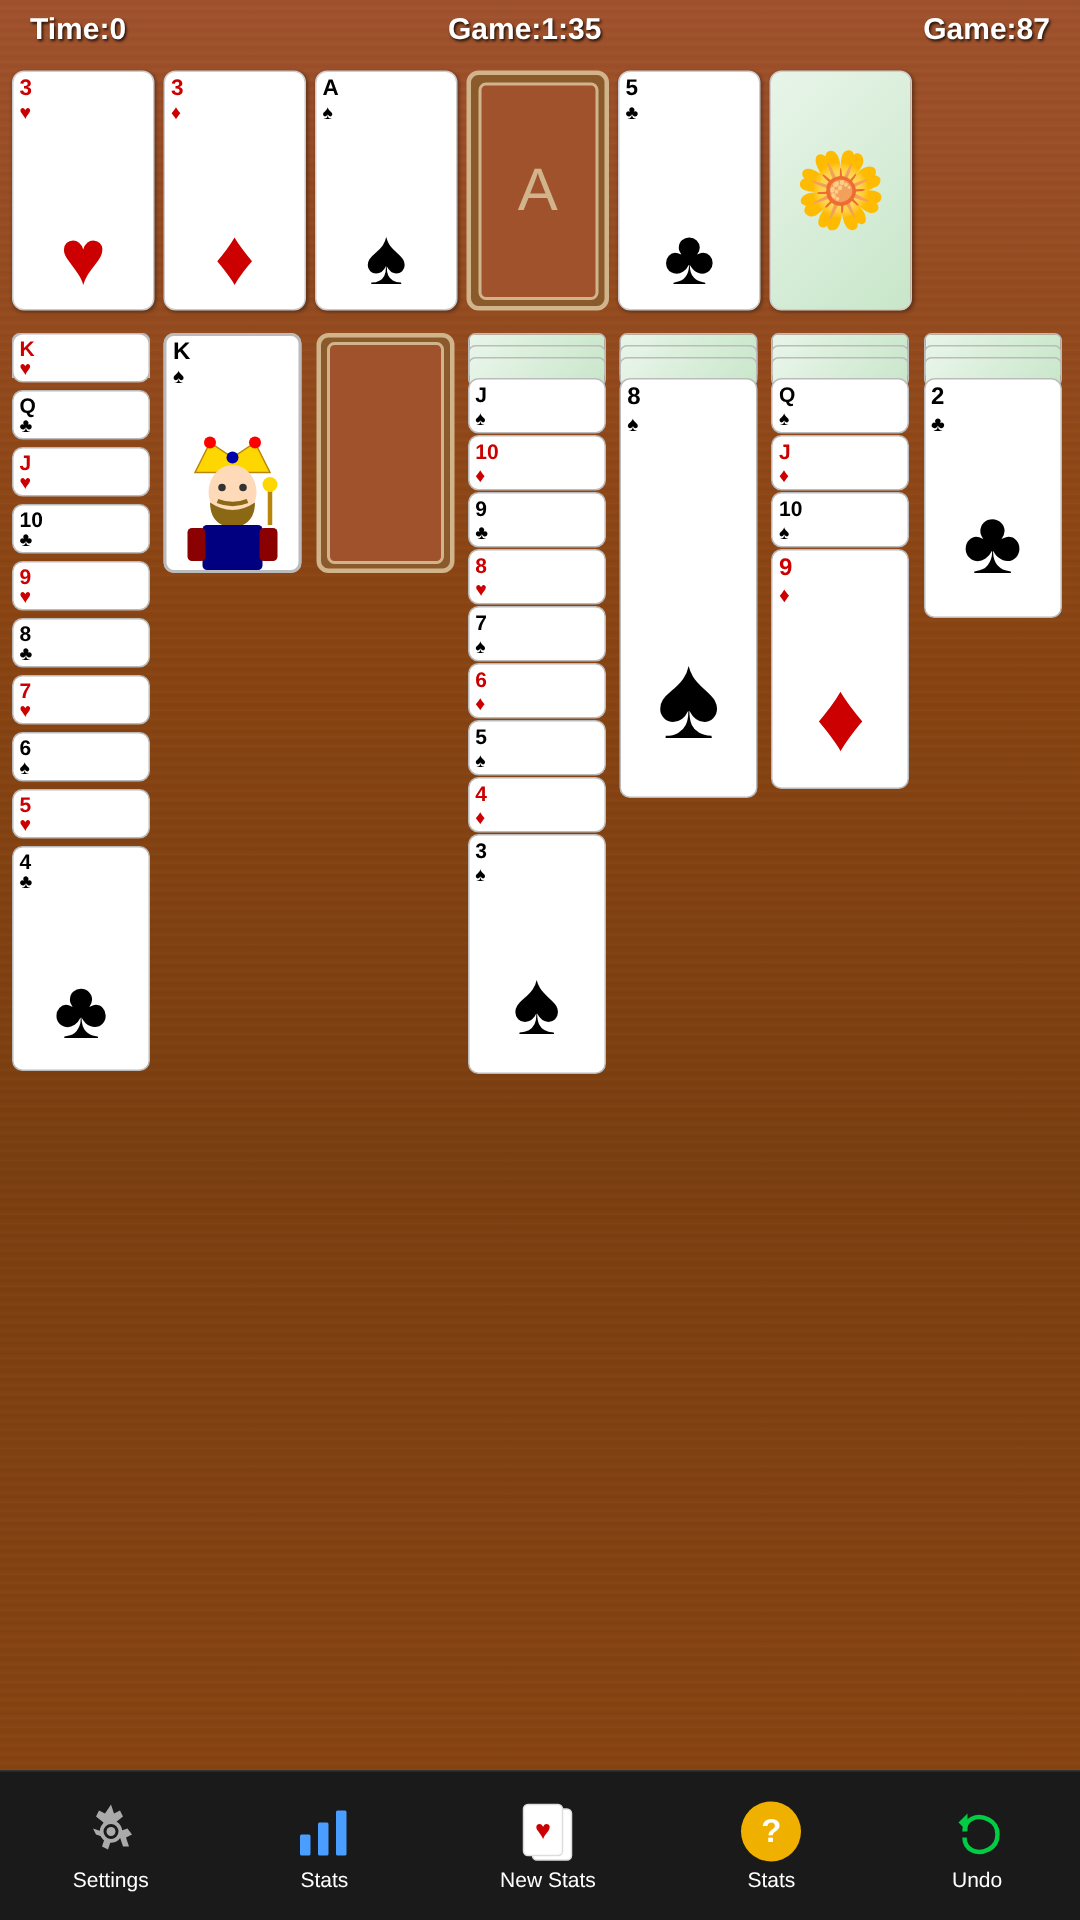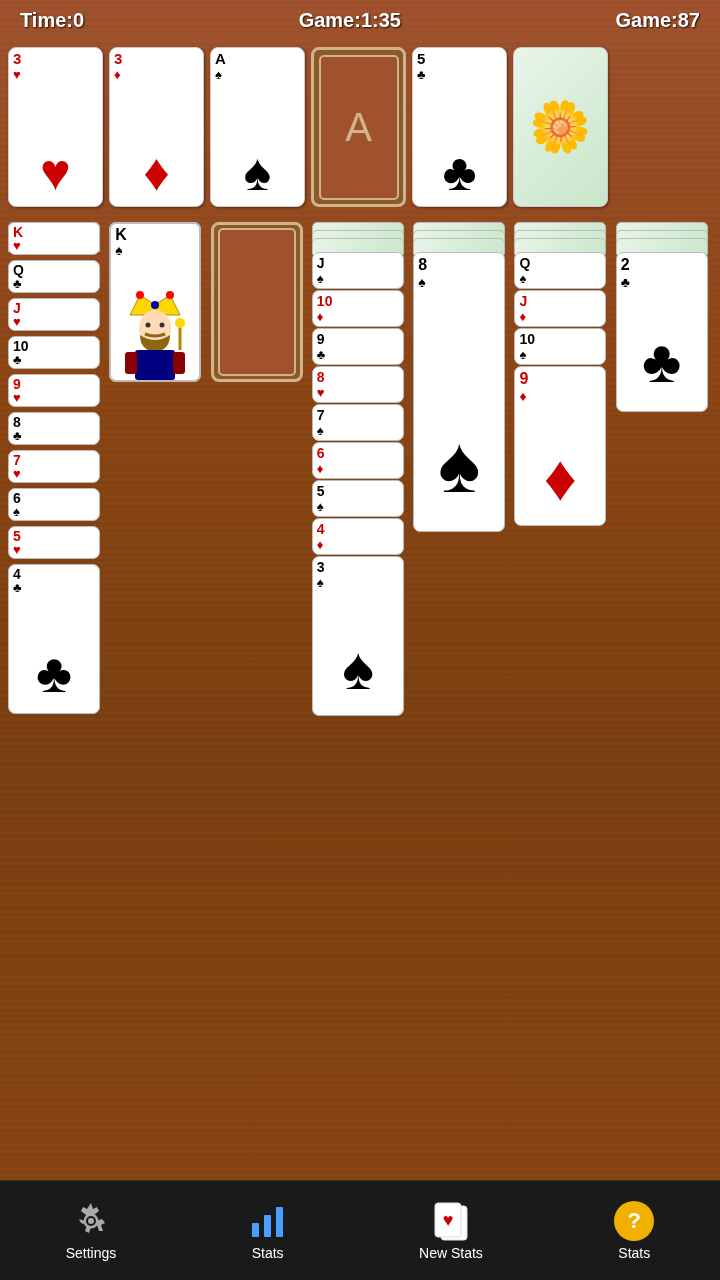--- a/index.html
+++ b/index.html
@@ -482,13 +482,20 @@
       <text x="17" y="25" font-size="18" fill="#cc0000" text-anchor="middle" font-family="Arial">♥</text>
     </svg>
     <span class="bottom-btn-label">New Stats</span>
   </div>
 
   <div class="bottom-btn">
     <div class="icon-hints">?</div>
     <span class="bottom-btn-label">Stats</span>
   </div>
 
+  <div class="bottom-btn">
+    <svg class="icon-undo" viewBox="0 0 40 40" fill="none">
+      <path d="M12 20 C12 12 20 8 28 12 C36 16 36 28 28 32 C20 36 12 32 12 24" stroke="#00cc44" stroke-width="3" fill="none"></path>
+      <polygon points="8,14 14,8 14,20" fill="#00cc44"></polygon>
+    </svg>
+    <span class="bottom-btn-label">Undo</span>
+  </div>
 </div>
 
 </body></html>

